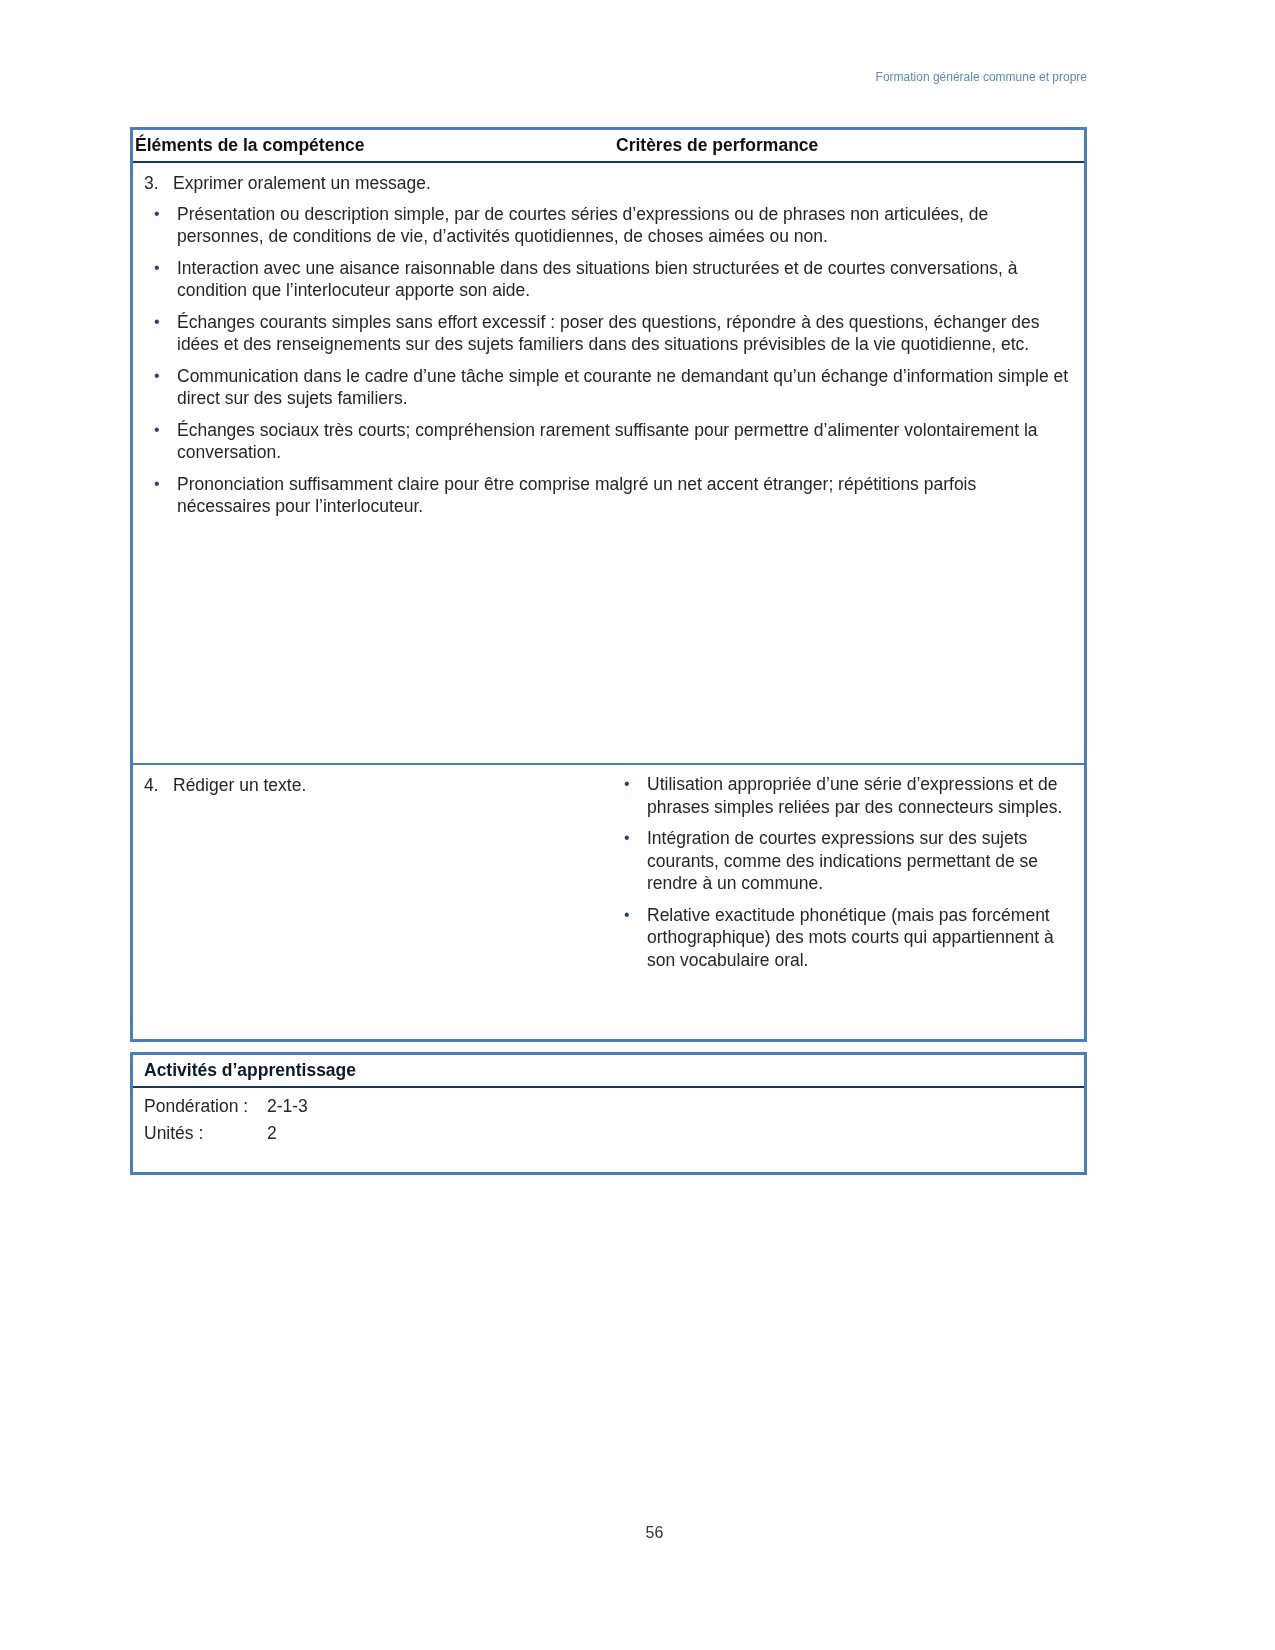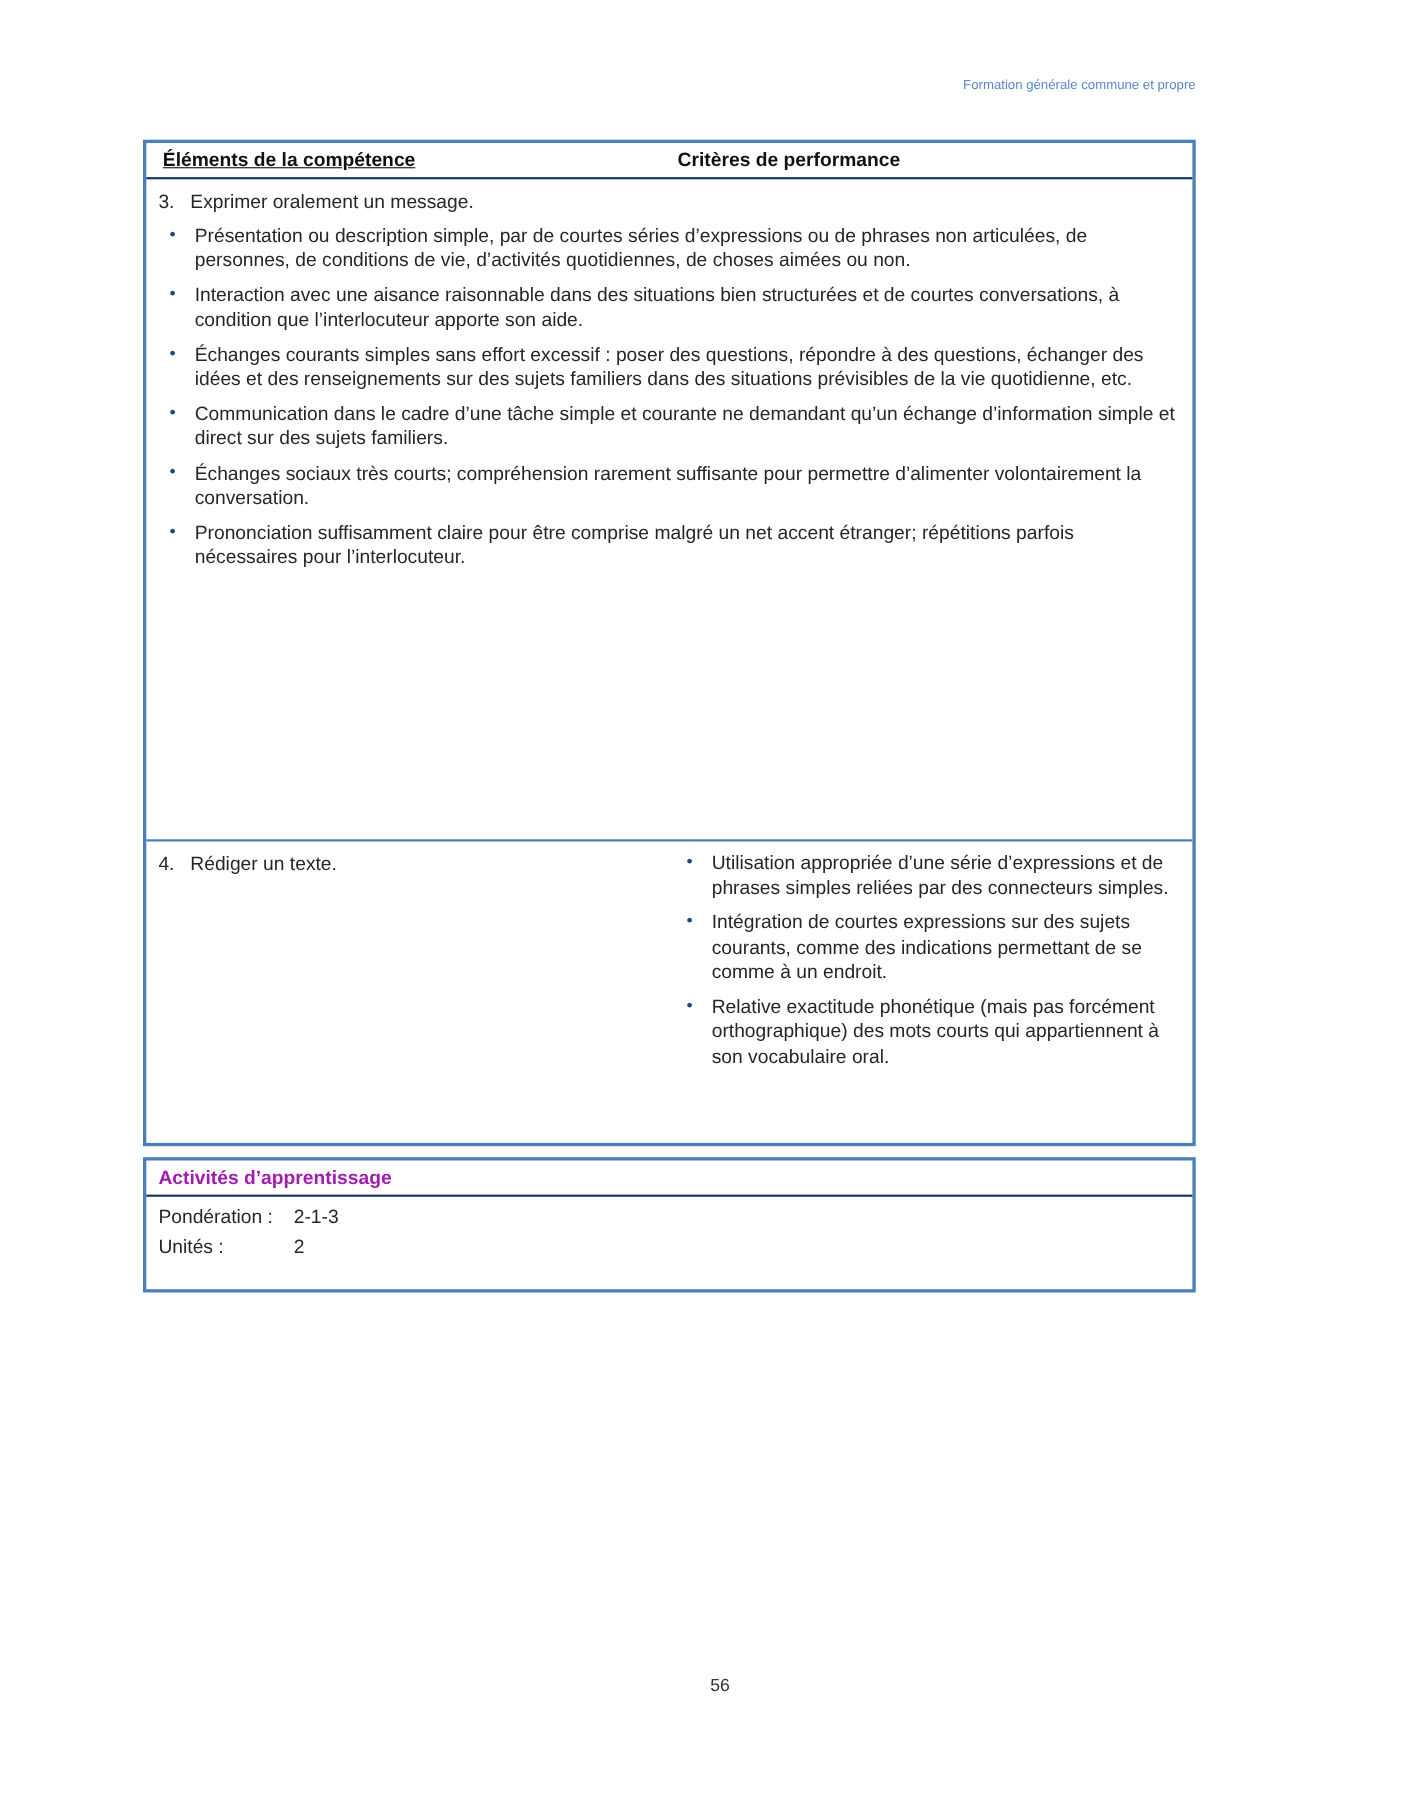--- a/index.html
+++ b/index.html
@@ -41,23 +41,22 @@
     align-items: center;
     height: 33px;
     border-bottom: 2px solid #17375e;
     box-sizing: border-box;
     font-weight: bold;
     font-size: 17.5px;
     color: #111111;
   }
   .th-left {
     width: 470px;
-    padding-left: 15px;
-    box-sizing: border-box;
-    text-decoration: underline;
+    padding-left: 2px;
+    box-sizing: border-box;
   }
   .th-right {
     flex: 1;
     padding-left: 13px;
     box-sizing: border-box;
   }
   .trow {
     display: flex;
     box-sizing: border-box;
   }
@@ -112,21 +111,21 @@
     background: #ffffff;
   }
   .activities-head {
     display: flex;
     align-items: center;
     height: 33px;
     border-bottom: 2px solid #17375e;
     box-sizing: border-box;
     font-weight: bold;
     font-size: 17.5px;
-    color: #a21caf;
+    color: #0f172a;
     padding-left: 11px;
   }
   .activities-body {
     padding: 5px 0 0 11px;
   }
   .activity-row {
     display: flex;
     font-size: 17.5px;
     line-height: 27px;
     color: #262626;
@@ -196,21 +195,21 @@
       <div class="cell-left">
         <span class="num">4.</span><span>Rédiger un texte.</span>
       </div>
       <div class="cell-right">
         <div class="crit">
           <span class="marker">•</span>
           <span class="crit-text">Utilisation appropriée d’une série d’expressions et de phrases simples reliées par des connecteurs simples.</span>
         </div>
         <div class="crit">
           <span class="marker">•</span>
-          <span class="crit-text">Intégration de courtes expressions sur des sujets courants, comme des indications permettant de se comme à un endroit.</span>
+          <span class="crit-text">Intégration de courtes expressions sur des sujets courants, comme des indications permettant de se rendre à un commune.</span>
         </div>
         <div class="crit">
           <span class="marker">•</span>
           <span class="crit-text">Relative exactitude phonétique (mais pas forcément orthographique) des mots courts qui appartiennent à son vocabulaire oral.</span>
         </div>
       </div>
     </div>
 
   </div>
 

